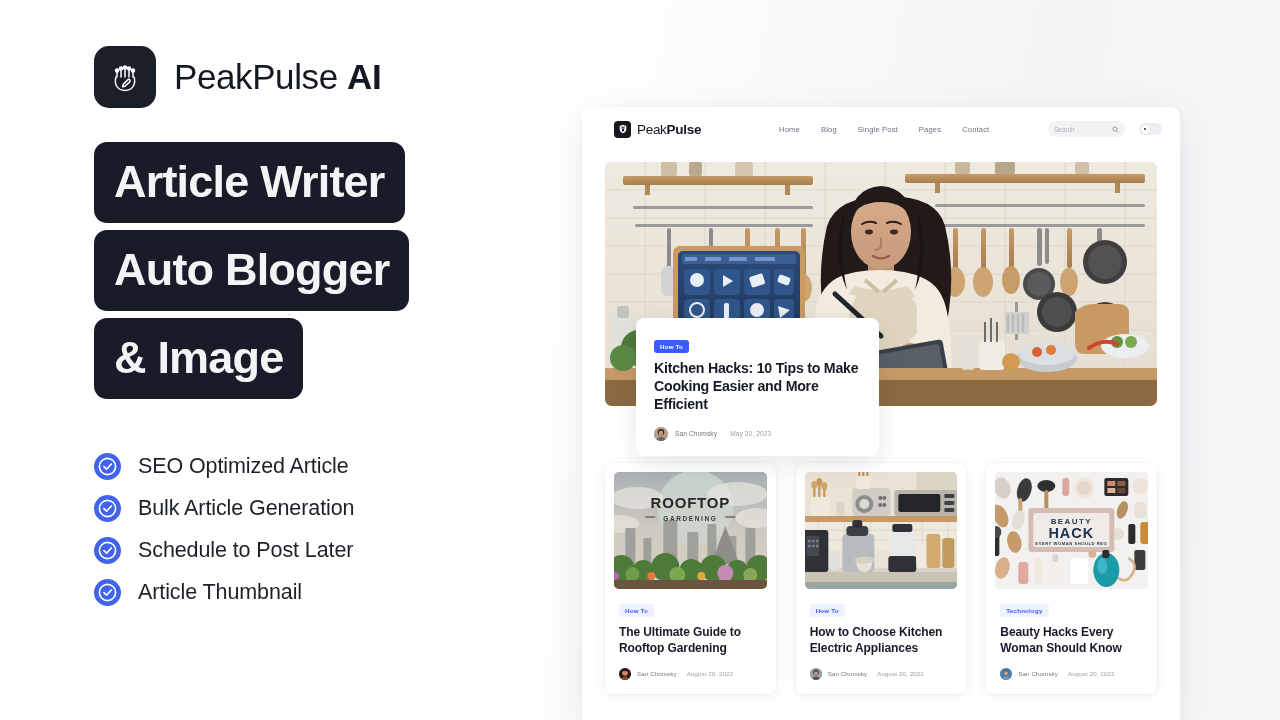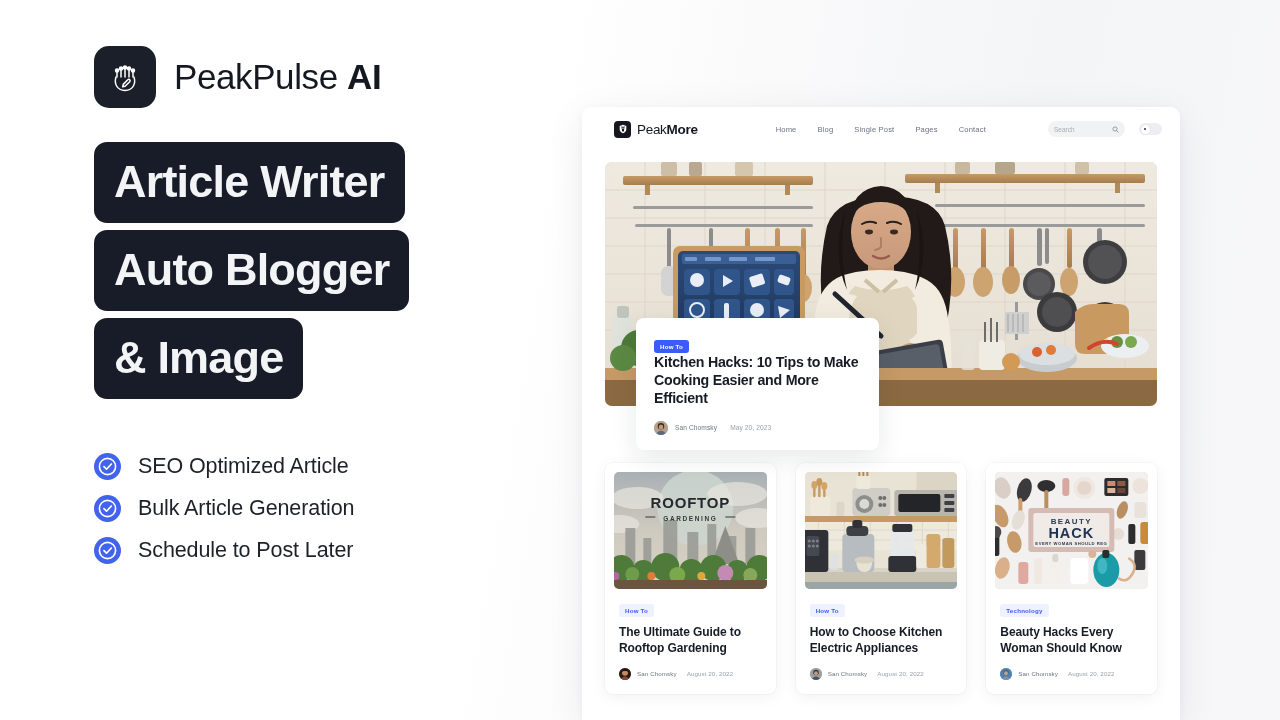--- a/index.html
+++ b/index.html
@@ -233,21 +233,21 @@
     font-size: 6.2px;
     font-weight: 700;
     letter-spacing: 0.2px;
     padding: 3px 6px 3px 6px;
     border-radius: 3px;
   }
   .badge-solid { background: #3b5bfd; color: #ffffff; }
   .badge-soft  { background: #eef1ff; color: #3b5bfd; }
 
   .hero-title {
-    margin-top: 1px;
+    margin-top: 7px;
     font-size: 14.2px;
     font-weight: 800;
     line-height: 1.26;
     color: #161b26;
     letter-spacing: -0.25px;
   }
 
   .meta {
     display: flex;
     align-items: center;
@@ -369,36 +369,44 @@
 
     <div class="feature">
       <svg class="check-icon" viewBox="0 0 28 28">
         <circle cx="14" cy="14" r="14" fill="#4263eb"></circle>
         <circle cx="14" cy="14" r="8.4" fill="none" stroke="#ffffff" stroke-width="1.7"></circle>
         <path d="M10.3 14.1 l2.7 2.7 l5 -5.4" fill="none" stroke="#ffffff" stroke-width="1.7" stroke-linecap="round" stroke-linejoin="round"></path>
       </svg>
       <span class="feature-label">Schedule to Post Later</span>
     </div>
 
+    <div class="feature">
+      <svg class="check-icon" viewBox="0 0 28 28">
+        <circle cx="14" cy="14" r="14" fill="#4263eb"></circle>
+        <circle cx="14" cy="14" r="8.4" fill="none" stroke="#ffffff" stroke-width="1.7"></circle>
+        <path d="M10.3 14.1 l2.7 2.7 l5 -5.4" fill="none" stroke="#ffffff" stroke-width="1.7" stroke-linecap="round" stroke-linejoin="round"></path>
+      </svg>
+      <span class="feature-label">Article Thumbnail</span>
+    </div>
 
   </div>
 </div>
 
 <div class="browser">
 
   <div class="site-nav">
     <div class="site-brand">
       <div class="site-logo">
         <svg width="12" height="12" viewBox="0 0 20 20">
           <path d="M10 3 L15.5 5 V10.5 C15.5 14 12.8 16.3 10 17.2 C7.2 16.3 4.5 14 4.5 10.5 V5 Z" fill="#ffffff"></path>
           <path d="M7.4 7.2 h5.2 v2.1 h-5.2 z M8.2 10 h3.6 v2.6 a1.8 1.8 0 0 1 -3.6 0 z" fill="#14171f"></path>
           <path d="M7.6 5.2 v1.3 M10 4.8 v1.7 M12.4 5.2 v1.3" stroke="#14171f" stroke-width="0.9"></path>
         </svg>
       </div>
-      <span class="site-brand-text"><span>Peak</span><b>More</b></span>
+      <span class="site-brand-text"><span>Peak</span><b>Pulse</b></span>
     </div>
 
     <div class="nav-links">
       <span class="nav-link">Home</span>
       <span class="nav-link">Blog</span>
       <span class="nav-link">Single Post</span>
       <span class="nav-link">Pages</span>
       <span class="nav-link">Contact</span>
     </div>
 

